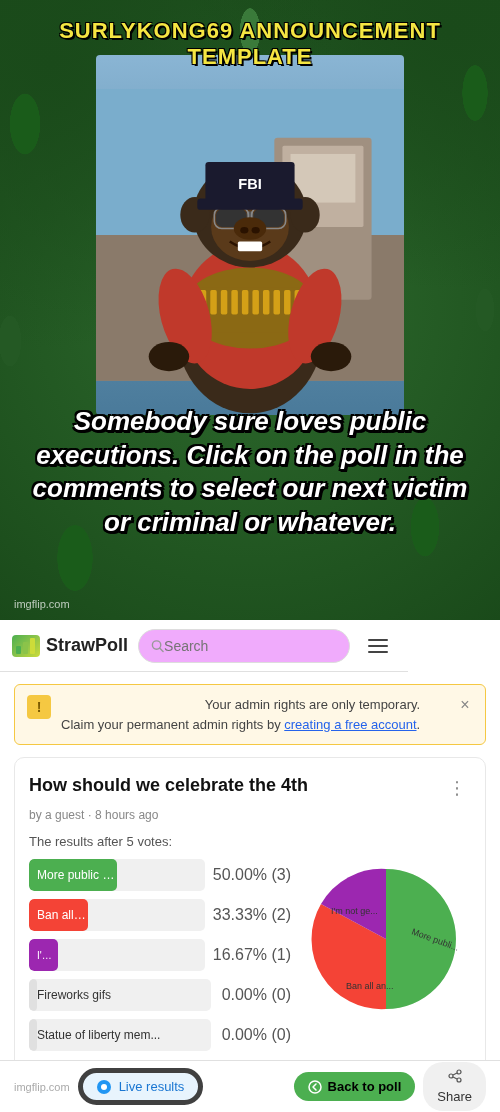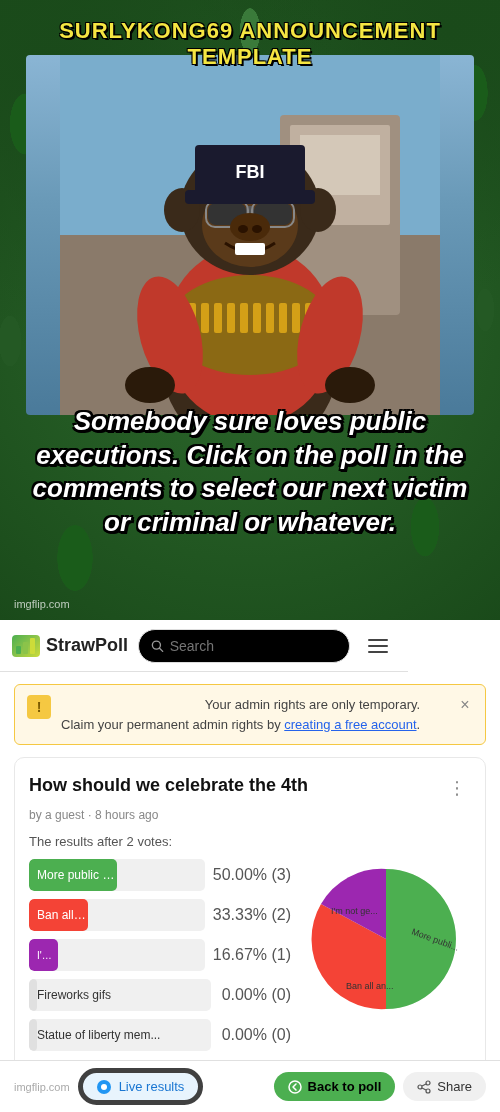--- a/index.html
+++ b/index.html
@@ -50,21 +50,21 @@
       color: #f5e642;
       text-shadow: 2px 2px 0 #000, -1px -1px 0 #000, 1px -1px 0 #000, -1px 1px 0 #000;
       letter-spacing: 1px;
       z-index: 10;
     }
     .meme-center-image {
       position: absolute;
       top: 55px;
       left: 50%;
       transform: translateX(-50%);
-      width: 448px;
+      width: 308px;
       height: 360px;
       background: linear-gradient(180deg, #8ab5d4 0%, #6a9ab8 40%, #4a7a9a 100%);
       border-radius: 4px;
       overflow: hidden;
       display: flex;
       align-items: center;
       justify-content: center;
     }
 
     .meme-caption {
@@ -120,22 +120,22 @@
       font-size: 14px;
     }
     .search-box {
       flex: 1;
       height: 34px;
       border: 1px solid #ddd;
       border-radius: 20px;
       display: flex;
       align-items: center;
       padding: 0 12px;
-      gap: 6px;
-      background: #000000;
+      gap: 0;
+      background: #f0abfc;
     }
     .search-box input {
       border: none;
       background: transparent;
       outline: none;
       font-size: 14px;
       color: #666;
       width: 100%;
     }
     .hamburger-btn {
@@ -386,20 +386,21 @@
       font-weight: 600;
     }
     .share-btn {
       display: flex;
       align-items: center;
       gap: 6px;
       background: #f0f0f0;
       border-radius: 20px;
       padding: 7px 14px;
       cursor: pointer;
+      flex-direction: column;
     }
     .share-label {
       font-size: 13px;
       color: #333;
       font-weight: 500;
     }
   </style>
 </head>
 <body>
 
@@ -515,21 +516,21 @@
   </div>
   <div class="alert-close">×</div>
 </div>
 
 <div class="poll-card">
   <div class="poll-header">
     <div class="poll-title">How should we celebrate the 4th</div>
     <div class="poll-menu-btn">⋮</div>
   </div>
   <div class="poll-meta">by a guest · 8 hours ago</div>
-  <div class="poll-votes-label">The results after 2 votes:</div>
+  <div class="poll-votes-label">The results after 5 votes:</div>
 
   <div class="poll-content">
 
     <div class="poll-bars">
 
       <div class="poll-option">
         <div class="bar-container">
           <div class="bar-fill" style="width:50%;background:#4CAF50;">
             <span class="bar-label">More public executi...</span>
           </div>

